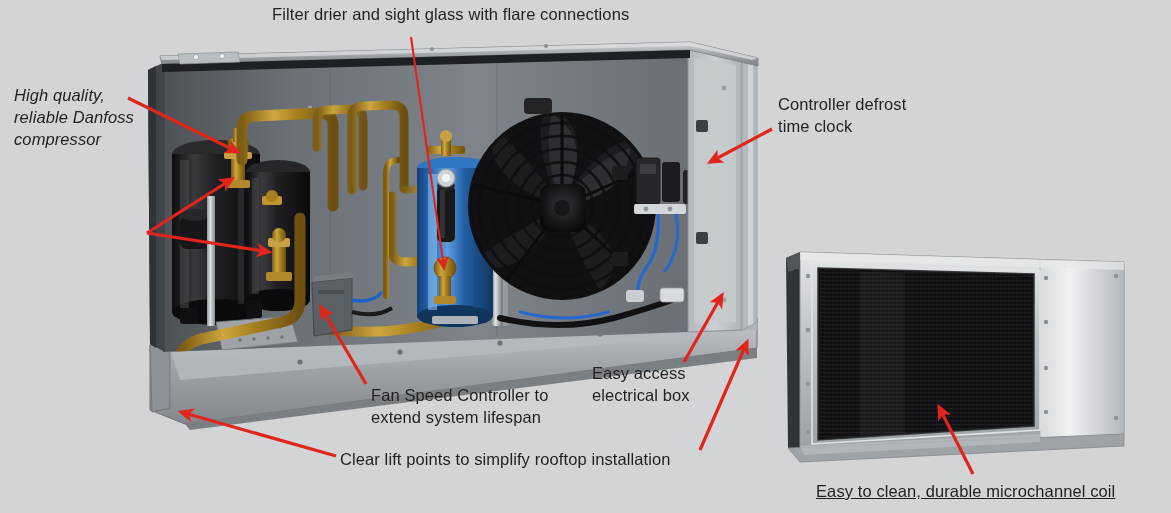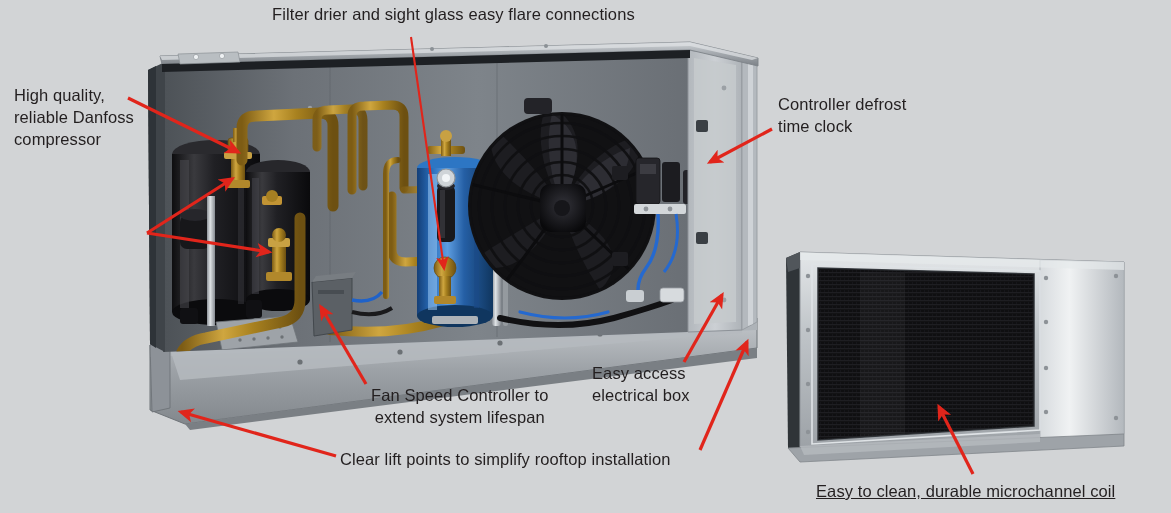--- a/index.html
+++ b/index.html
@@ -445,31 +445,31 @@
 
     <line x1="684" y1="362" x2="722" y2="295" stroke="#e1251b" stroke-width="3.2" marker-end="url(#ah)"></line>
 
     <line x1="336" y1="456" x2="181" y2="412" stroke="#e1251b" stroke-width="3.2" marker-end="url(#ah)"></line>
 
     <line x1="700" y1="450" x2="747" y2="342" stroke="#e1251b" stroke-width="3.2" marker-end="url(#ah)"></line>
 
     <line x1="973" y1="474" x2="939" y2="407" stroke="#e1251b" stroke-width="3.2" marker-end="url(#ah)"></line>
   </svg>
 
-  <div class="callout" style="left:272px; top:4px;">Filter drier and sight glass easy flare connections</div>
-
-  <div class="callout" style="left:14px; top:85px;">High quality,
+  <div class="callout" style="left:272px; top:4px;">Filter drier and sight glass with flare connections</div>
+
+  <div class="callout" style="left:14px; top:85px;font-style:italic;">High quality,
 reliable Danfoss
 compressor</div>
 
 
   <div class="callout" style="left:778px; top:94px;">Controller defrost
 time clock</div>
 
-  <div class="callout" style="left:371px; top:385px; text-align:center;">Fan Speed Controller to
+  <div class="callout" style="left:371px; top:385px; ">Fan Speed Controller to
 extend system lifespan</div>
 
   <div class="callout" style="left:592px; top:363px;">Easy access
 electrical box</div>
 
   <div class="callout" style="left:340px; top:449px;text-align:center;">Clear lift points to simplify rooftop installation</div>
 
   <div class="callout" style="left:816px; top:481px;text-decoration:underline;">Easy to clean, durable microchannel coil</div>
 
 </div>

